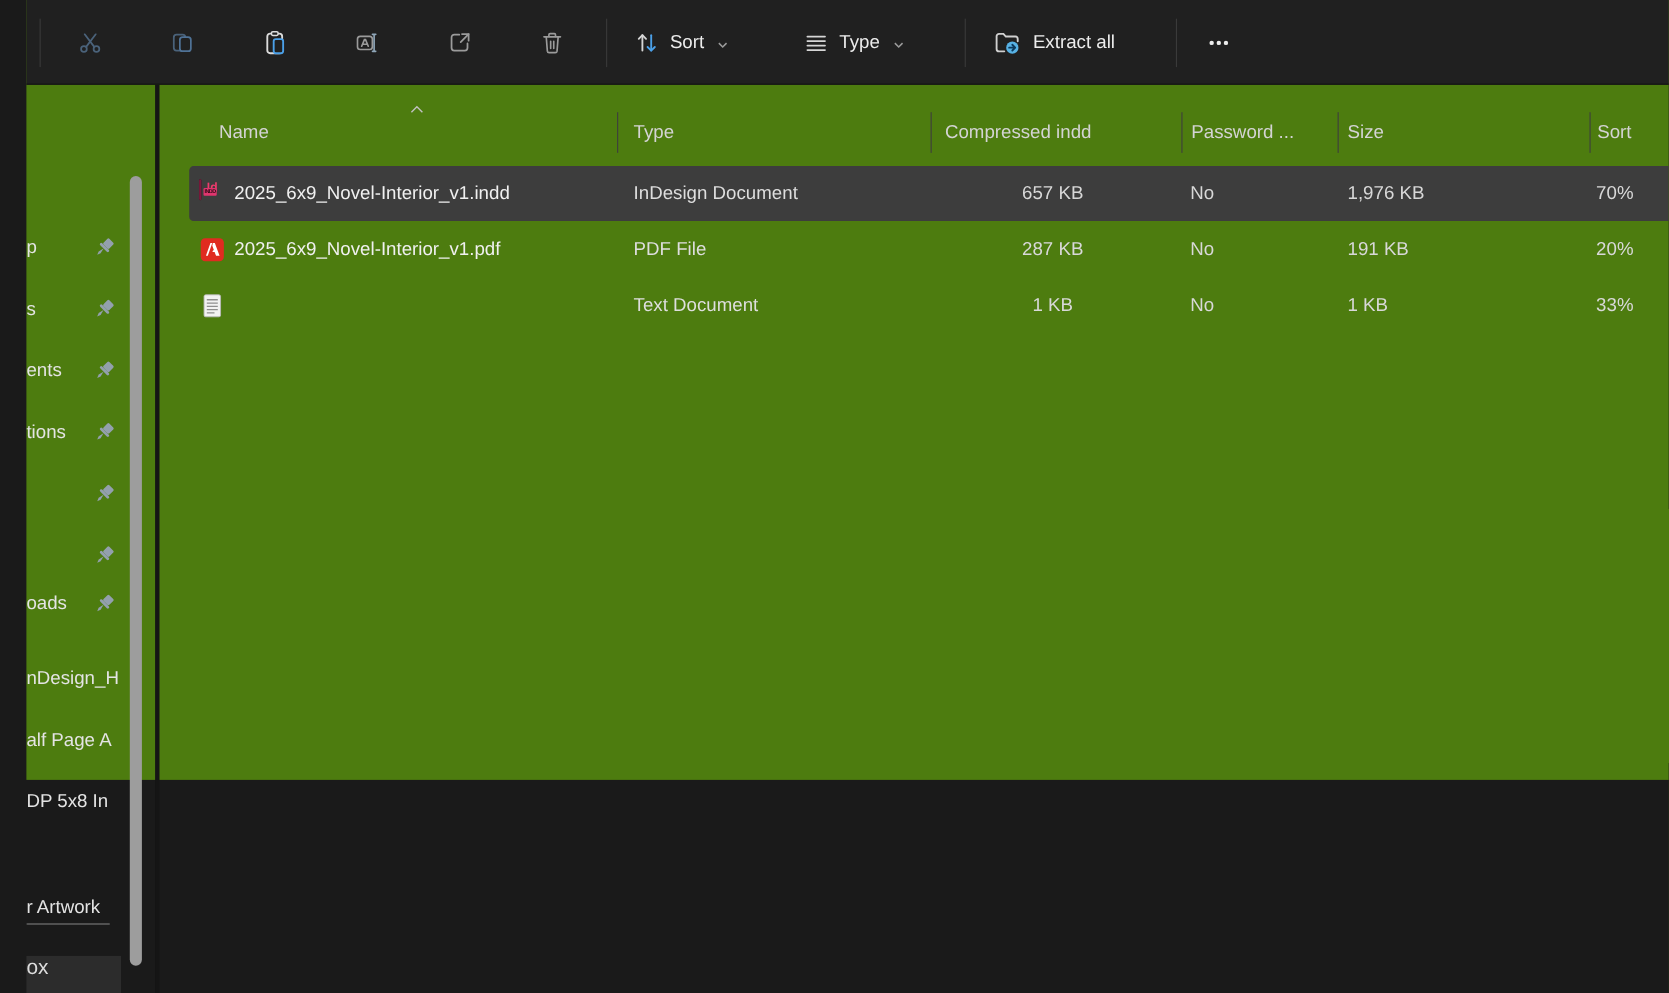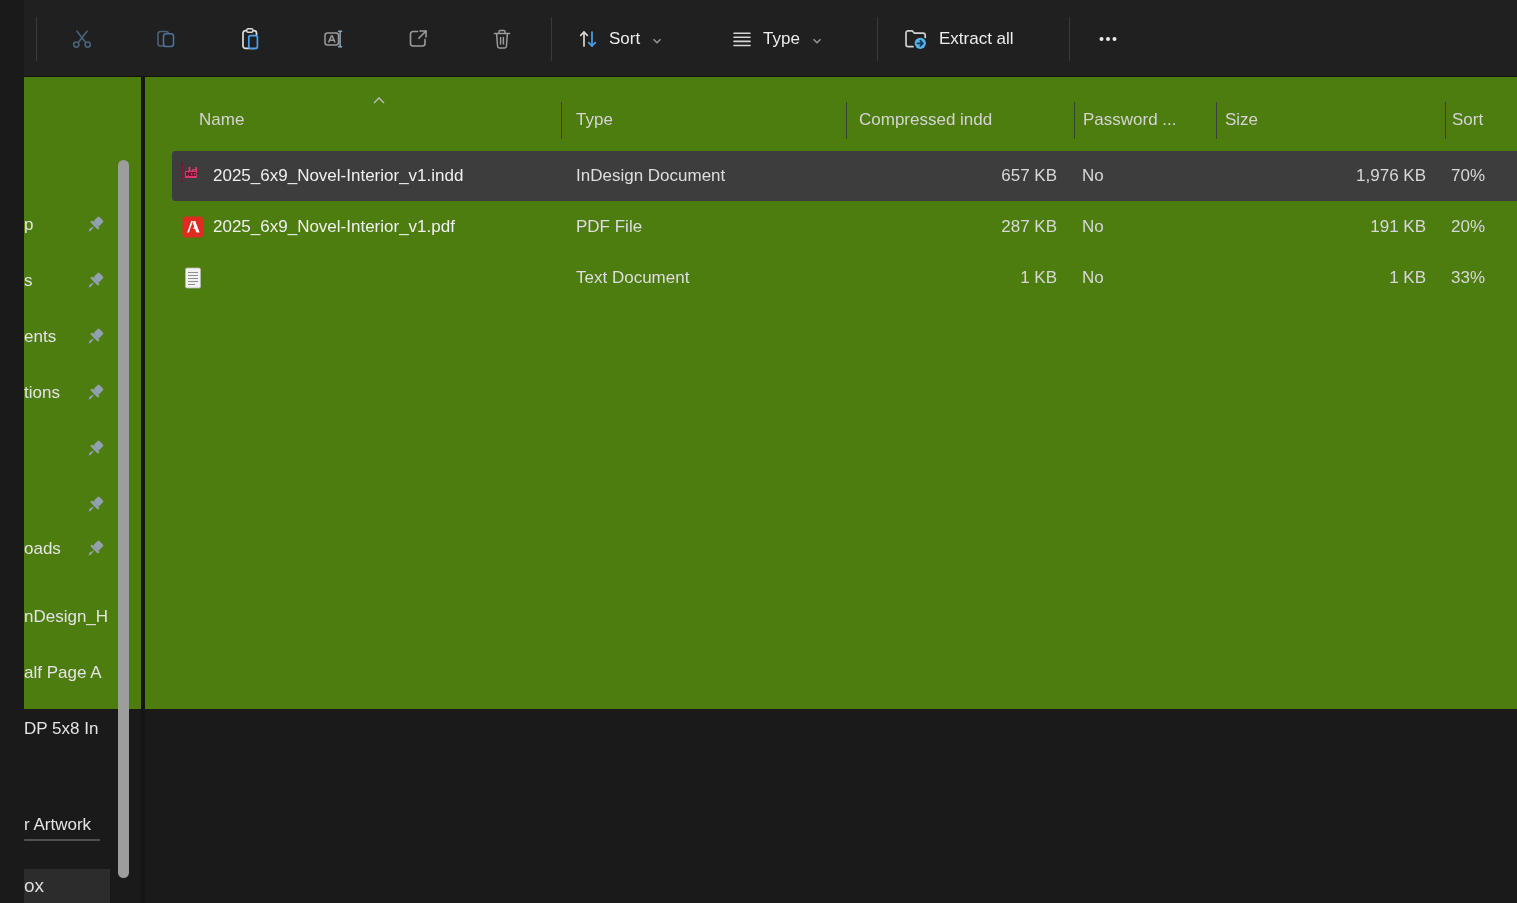--- a/index.html
+++ b/index.html
@@ -21,21 +21,21 @@
 
   
   .sidebar { position:absolute; left:0; top:77px; width:117px; height:826px; }
   .side-item { position:absolute; left:0; width:117px; height:30px;
                display:flex; align-items:center; cursor:default; }
   .side-label { color:#e4e4e4; font-size:17px; white-space:nowrap; }
   .pin { position:absolute; left:61px; top:5px; width:20px; height:20px; }
   .side-divider { position:absolute; left:0; top:762px; width:76px; height:2px;
                   background:#505050; border-radius:1px; }
   .side-bottom { position:absolute; left:0; top:792px; width:86px; height:34px;
-                 background:#2c2c2c; display:flex; align-items:center; cursor:default; }
+                 background:#2c2c2c; display:flex; align-items:flex-start; cursor:default; }
   .side-bottom span { color:#dcdcdc; font-size:19px; }
   .v-scrollbar { position:absolute; left:94px; top:83px; width:11px; height:718px;
                  background:#9d9d9d; border-radius:6px; }
 
   
   .pane-sep { position:absolute; left:117px; top:77px; width:4px; height:826px; background:#151515; }
 
   
   .filepane { position:absolute; left:121px; top:86px; width:1396px; height:826px; }
   .col-header { position:absolute; left:0; top:11px; width:1396px; height:46px; }
@@ -44,23 +44,23 @@
   .col-div { position:absolute; top:5px; width:1px; height:37px; background:#3e3e3e; }
   .sort-asc { position:absolute; left:226px; top:-6px; }
 
   .file-row { position:absolute; left:0; width:1396px; height:50px; cursor:default; }
   .file-row.selected::before { content:""; position:absolute; left:27px; right:0; top:0; bottom:0;
                                background:#3d3d3d; border-radius:4px 0 0 4px; }
   .cell { position:absolute; top:0; height:50px; line-height:50px; font-size:17px;
           color:#e6e6e6; white-space:nowrap; z-index:1; }
   .cell.name  { left:68px; color:#f0f0f0; }
   .cell.type  { left:431px; color:#dedede; }
-  .cell.comp  { left:712px; width:200px; text-align:right; color:#d8d8d8; }
+  .cell.comp  { left:712px; width:200px; text-align:center; color:#d8d8d8; }
   .cell.pwd   { left:937px; color:#d8d8d8; }
-  .cell.size  { left:1080px; width:201px; text-align:right; color:#d8d8d8; }
+  .cell.size  { left:1080px; width:201px; text-align:left; color:#d8d8d8; }
   .cell.ratio { left:1306px; color:#d8d8d8; }
   .fi { position:absolute; left:36px; top:13px; width:24px; height:24px; z-index:1; }
 
   
   .indd-box { width:24px; height:24px; background:#2a0a14; border:1px solid #7c1a3c;
               border-radius:5px; position:relative; }
   .indd-box .id { position:absolute; top:1px; left:6px; color:#ef3b6d; font-size:11px;
                   font-weight:bold; line-height:12px; }
   .indd-box .blk { position:absolute; left:3px; bottom:3px; width:12px; height:7px;
                    background:#e0356e; border-radius:1px; color:#2a0a14; font-size:5px;

